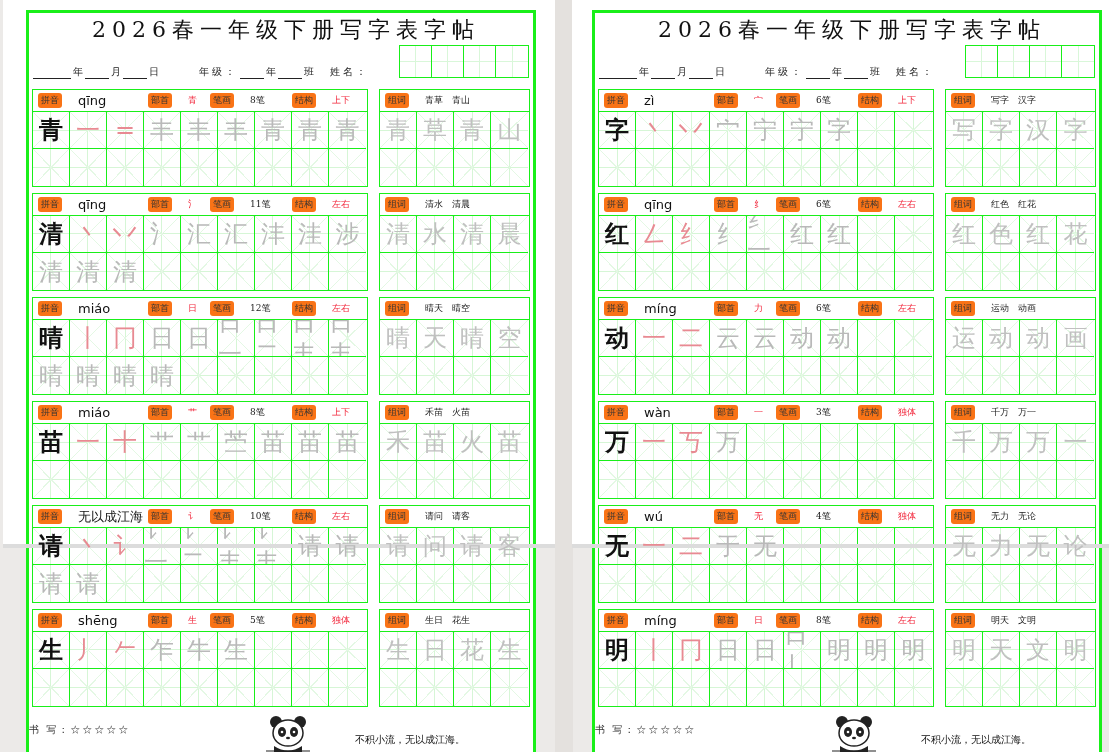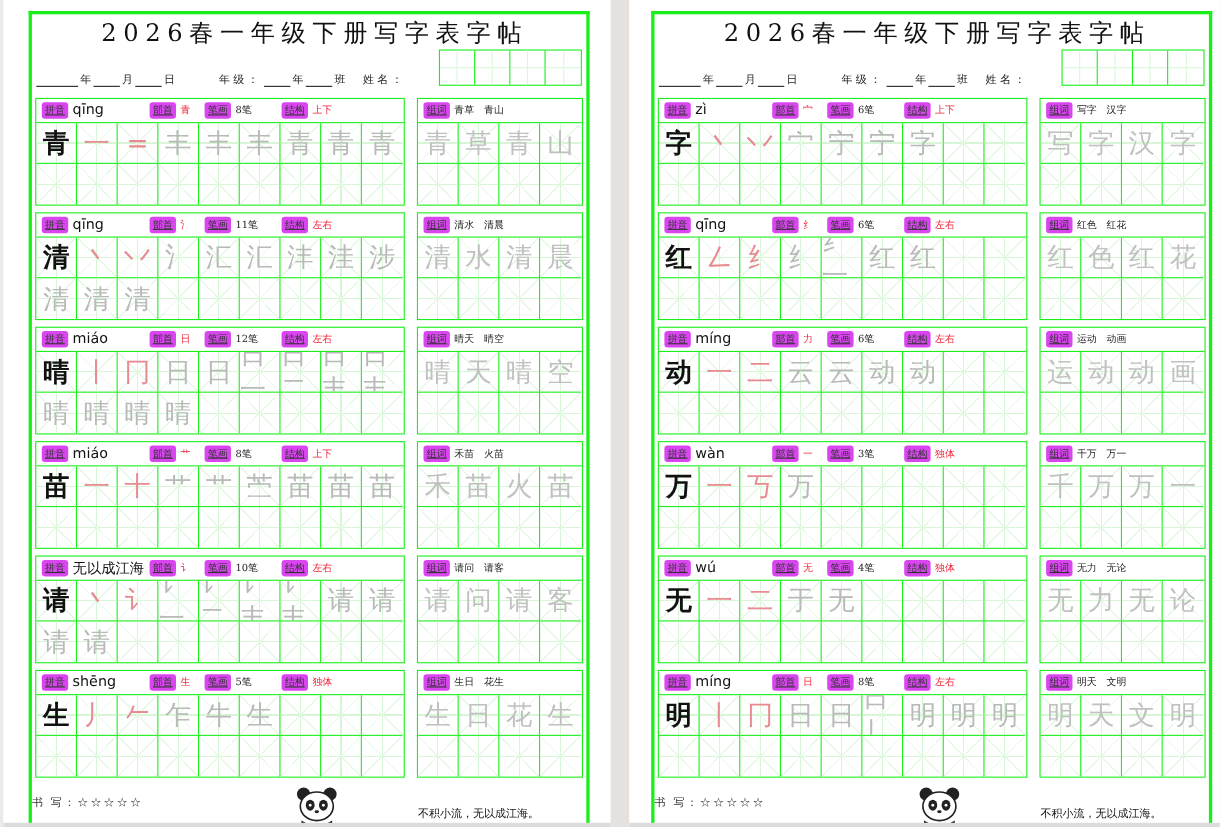--- a/index.html
+++ b/index.html
@@ -1,42 +1,42 @@
 <!DOCTYPE html>
 <html><head>
 <meta charset="utf-8">
 <style>
   * { box-sizing: border-box; margin: 0; padding: 0; }
   html, body { width: 1109px; height: 752px; overflow: hidden; background: #e9e8e6; }
   body { position: relative; font-family: "DejaVu Serif", "Liberation Serif", serif; }
 
   .viewer-bg { position: absolute; inset: 0; background: #eceae8; }
   .gutter { position: absolute; left: 555px; top: 0; width: 18px; height: 752px; background: #e4e1de; }
-  .sheet { position: absolute; top: 0; width: 552px; height: 752px; background: #ffffff; }
+  .sheet { position: absolute; top: 0; width: 552px; height: 548px; background: #ffffff; }
   .sheet.left { left: 3px; }
   .sheet.right { left: 572px; width: 537px; }
 
   .page { position: absolute; top: 10px; width: 510px; height: 760px; border: 3px solid #19ef19; border-bottom: none; background: #fff; }
   .sheet.left .page { left: 23px; }
   .sheet.right .page { left: 20px; width: 510px; }
 
   .title { position: absolute; top: 2px; left: 0; right: 0; text-align: center; font-size: 22px; letter-spacing: 6px; color: #111; padding-left: 10px; }
   .info-line { position: absolute; top: 52px; left: 2px; font-size: 10px; color: #222; display: flex; align-items: flex-end; white-space: nowrap; }
   .blank { display: inline-block; border-bottom: 1px solid #222; height: 10px; margin: 0 2px; }
   .info-line .gap { width: 40px; display: inline-block; }
   .info-line .lbl { letter-spacing: 3px; }
   .name-boxes { position: absolute; top: 32px; left: 370px; display: flex; border: 1px solid #19ef19; }
   .name-boxes .nb { width: 32px; height: 31px; border-right: 1px solid #19ef19; background-image:
       linear-gradient(#d9f7d9,#d9f7d9), linear-gradient(#d9f7d9,#d9f7d9);
       background-size: 1px 100%, 100% 1px; background-position: center, center; background-repeat: no-repeat; }
   .name-boxes .nb:last-child { border-right: none; }
 
   .card { position: absolute; border: 1.5px solid #19ef19; background: #fff; }
   .card-head { height: 22px; border-bottom: 1.5px solid #19ef19; display: flex; align-items: center; font-size: 9px; color: #222; padding-left: 5px; white-space: nowrap; }
-  .tag { background: #d946ef; border-radius: 3px; padding: 1px 3px; font-size: 9px; color: #333; margin-right: 4px; text-decoration: underline; }
+  .tag { background: #f97316; border-radius: 3px; padding: 1px 3px; font-size: 9px; color: #333; margin-right: 16px; }
   .pinyin { font-family: "DejaVu Sans", sans-serif; font-size: 13px; color: #111; margin-right: 6px; width: 52px; display: inline-block; }
   .red { color: #f2253a; }
   .grid { display: grid; }
   .cell { position: relative; border-right: 1.5px solid #19ef19; border-bottom: 1.5px solid #19ef19; overflow: hidden;
     display: flex; align-items: center; justify-content: center; font-size: 24px; }
   .cell::before, .cell::after { content: ""; position: absolute; inset: 0; pointer-events: none; }
   .cell::before { background:
       linear-gradient(to right, transparent calc(50% - 0.5px), #d6f6d6 calc(50% - 0.5px), #d6f6d6 calc(50% + 0.5px), transparent calc(50% + 0.5px)),
       linear-gradient(to bottom, transparent calc(50% - 0.5px), #d6f6d6 calc(50% - 0.5px), #d6f6d6 calc(50% + 0.5px), transparent calc(50% + 0.5px)); }
   .cell::after { background:
@@ -45,21 +45,21 @@
   .cell span { position: relative; z-index: 1; }
   .cell.lastcol { border-right: none; }
   .cell.lastrow { border-bottom: none; }
   .main-char { color: #111; font-weight: bold; }
   .stroke { color: #e88a92; }
   .trace { color: #b9b9b9; }
   .word-char { color: #c0c0c0; }
 
   .footer-rate { position: absolute; left: 0; top: 710px; font-size: 10px; color: #333; letter-spacing: 2px; }
   .panda { position: absolute; top: 700px; left: 237px; width: 44px; height: 40px; }
-  .motto { position: absolute; left: 326px; top: 720px; font-size: 10px; color: #111; margin-left: 25px; }
+  .motto { position: absolute; left: 326px; top: 720px; font-size: 10px; color: #111; }
   .bottom-bar { position: absolute; left: 0; right: 0; bottom: 0; height: 4px; background: #dcdcdc; }
 </style>
 </head>
 <body>
 
 <div class="viewer-bg"></div>
 <div class="gutter"></div>
 
 <div class="sheet left">
   <div class="page" id="page0">

